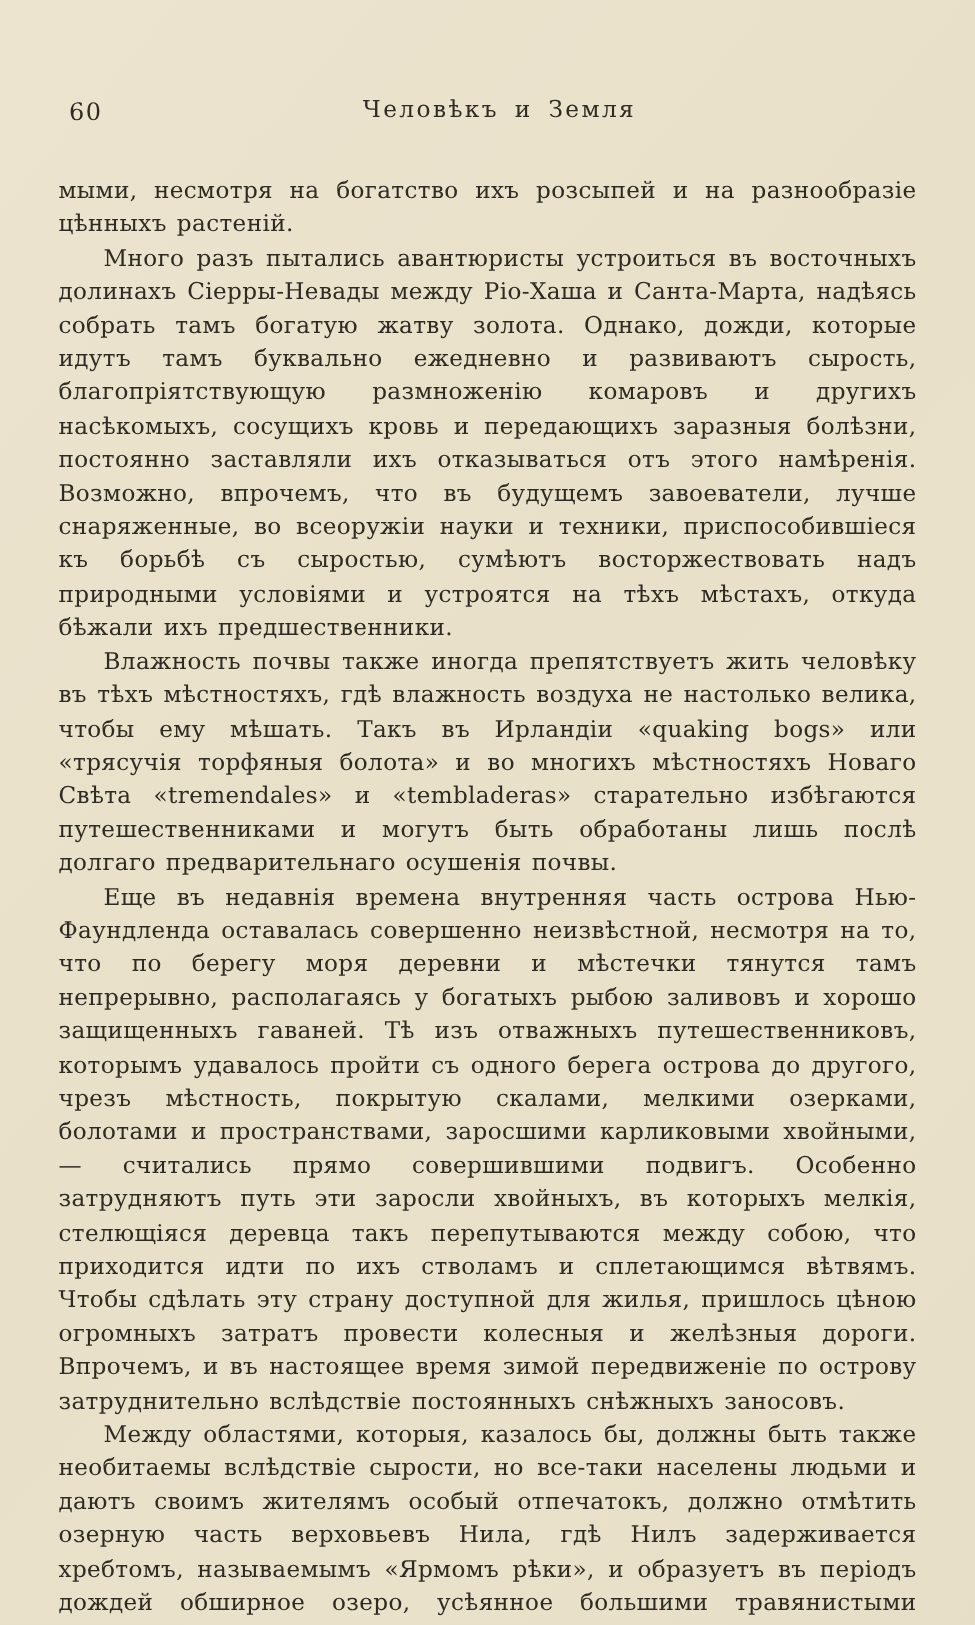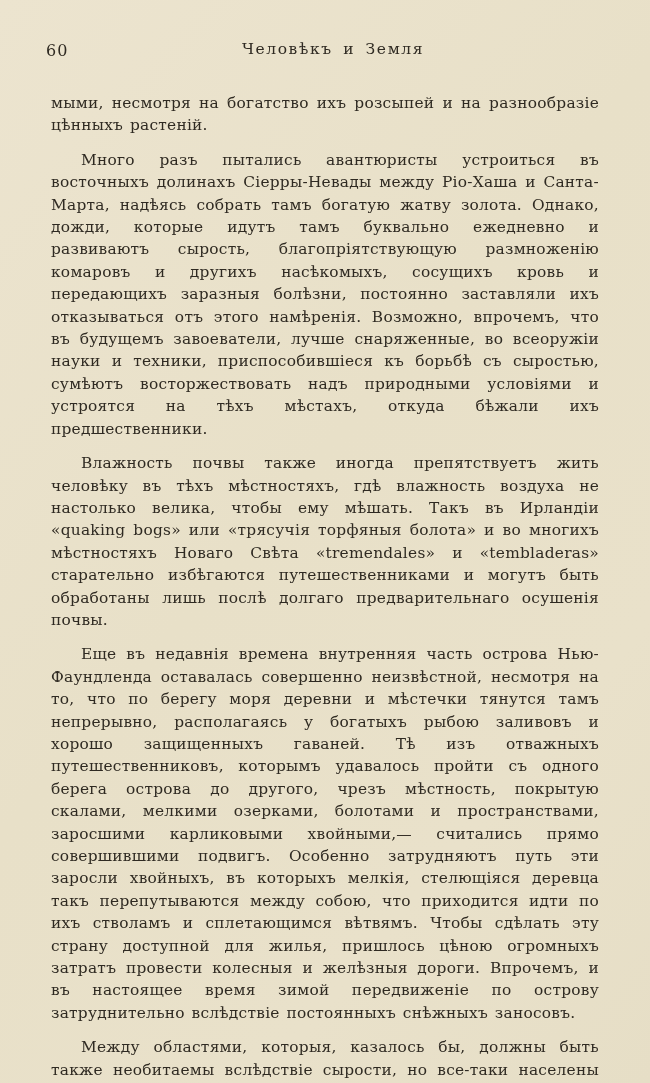--- a/index.html
+++ b/index.html
@@ -12,21 +12,21 @@
     background: #e8e0c9;
     font-family: "DejaVu Serif", serif;
     color: #2f2a22;
     -webkit-font-smoothing: antialiased;
   }
   .page {
     position: relative;
     width: 650px;
     height: 1083px;
     box-sizing: border-box;
-    padding: 40px 39px 0 39px;
+    padding: 64px 39px 0 39px;
     background: linear-gradient(130deg, #ece4cf 0%, #e8e0c8 45%, #e9e1ca 75%, #e6dec6 100%);
     overflow: hidden;
   }
   .page-header {
     position: relative;
     height: 24px;
     margin-bottom: 28px;
   }
   .page-number {
     position: absolute;
@@ -42,21 +42,21 @@
     top: 0;
     text-align: center;
     font-size: 15.5px;
     letter-spacing: 1.6px;
     word-spacing: 4px;
   }
   .body-text {
     width: 572px;
   }
   .body-text p {
-    margin: 12px;
+    margin: 0;
     text-align: justify;
     font-size: 15.4px;
     line-height: 22.4px;
     letter-spacing: 0.25px;
     word-spacing: 1.6px;
     text-indent: 30px;
   }
   .body-text p.continuation {
     text-indent: 0;
   }

